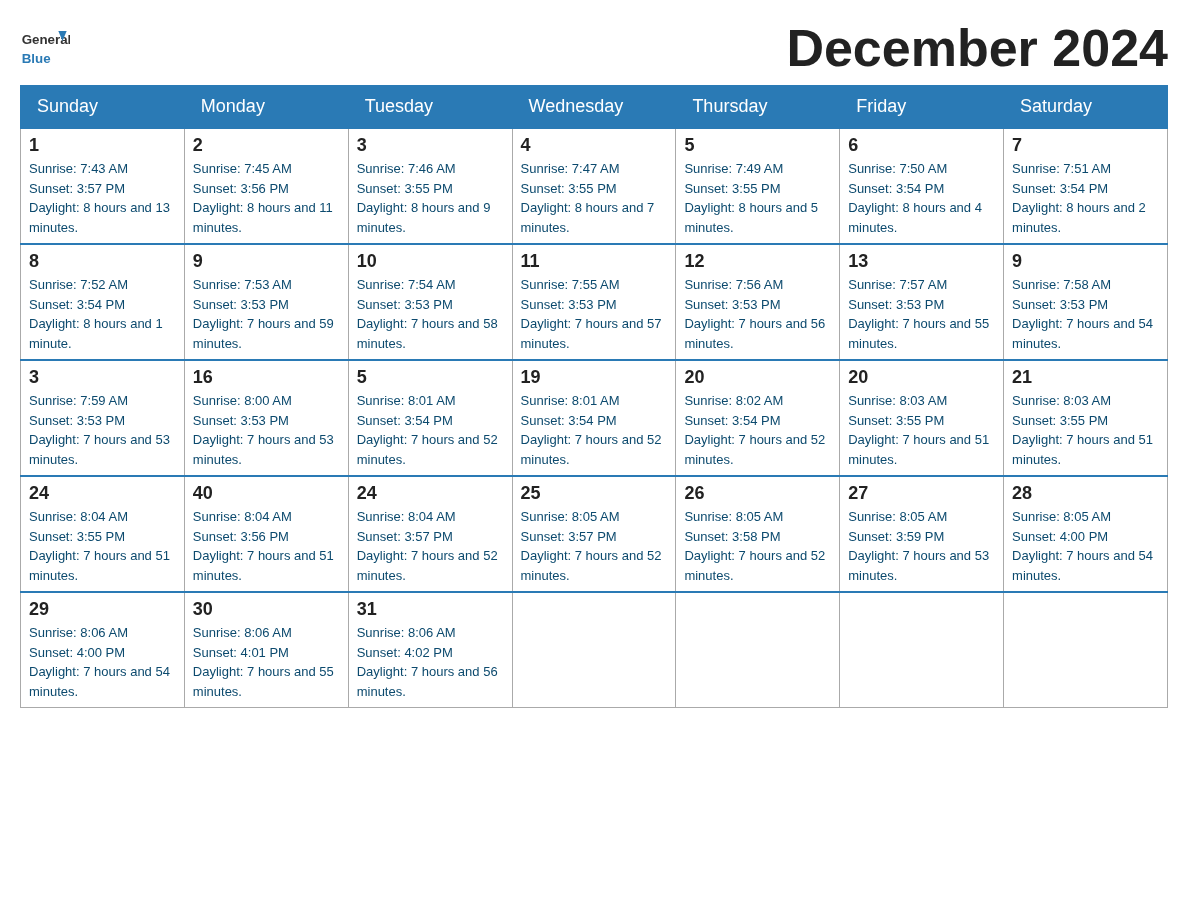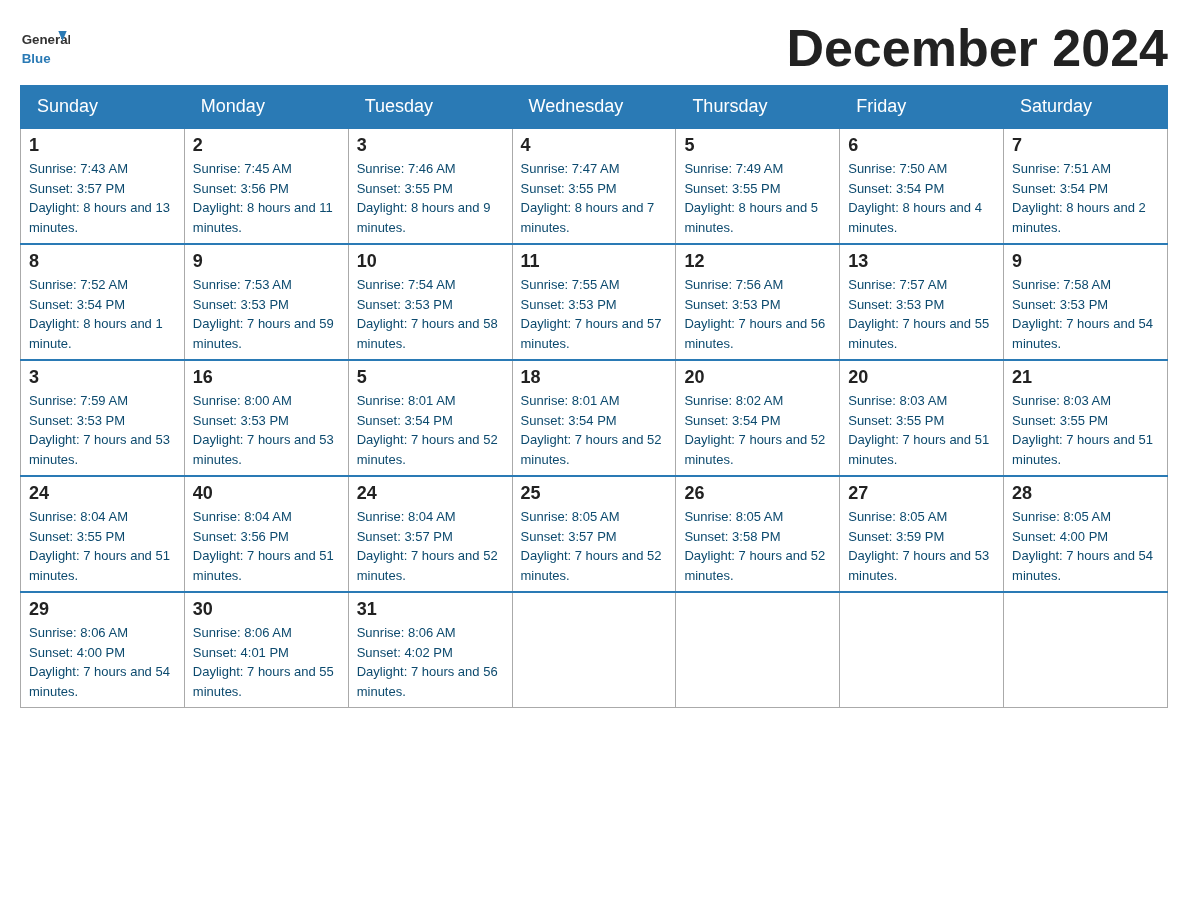--- a/index.html
+++ b/index.html
@@ -184,21 +184,21 @@
         </td>
         <td>
           <span class="day-number">16</span>
           <div class="day-info">Sunrise: 8:00 AM<br>Sunset: 3:53 PM<br>Daylight: 7 hours and 53 minutes.</div>
         </td>
         <td>
           <span class="day-number">5</span>
           <div class="day-info">Sunrise: 8:01 AM<br>Sunset: 3:54 PM<br>Daylight: 7 hours and 52 minutes.</div>
         </td>
         <td>
-          <span class="day-number">18</span>
+          <span class="day-number">19</span>
           <div class="day-info">Sunrise: 8:01 AM<br>Sunset: 3:54 PM<br>Daylight: 7 hours and 52 minutes.</div>
         </td>
         <td>
           <span class="day-number">20</span>
           <div class="day-info">Sunrise: 8:02 AM<br>Sunset: 3:54 PM<br>Daylight: 7 hours and 52 minutes.</div>
         </td>
         <td>
           <span class="day-number">20</span>
           <div class="day-info">Sunrise: 8:03 AM<br>Sunset: 3:55 PM<br>Daylight: 7 hours and 51 minutes.</div>
         </td>

